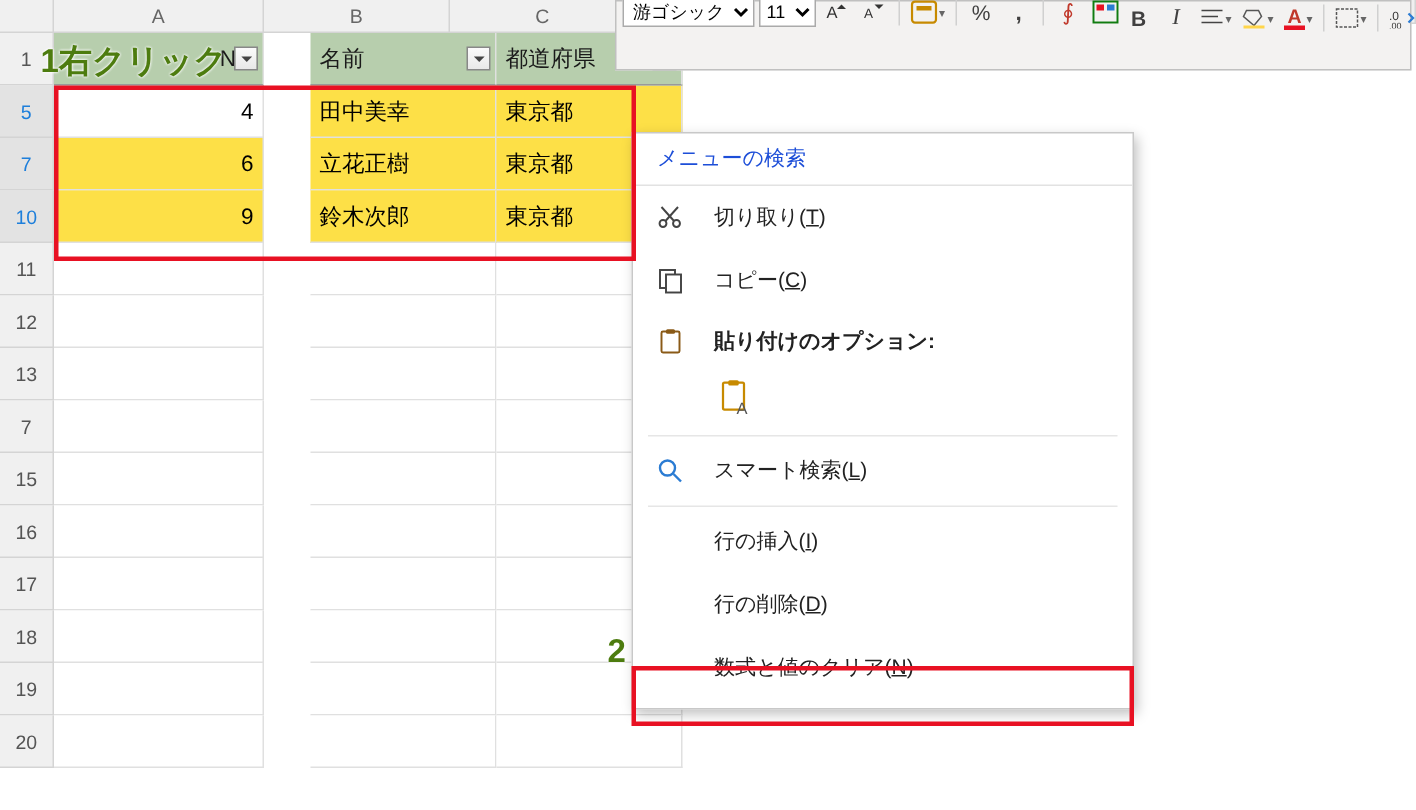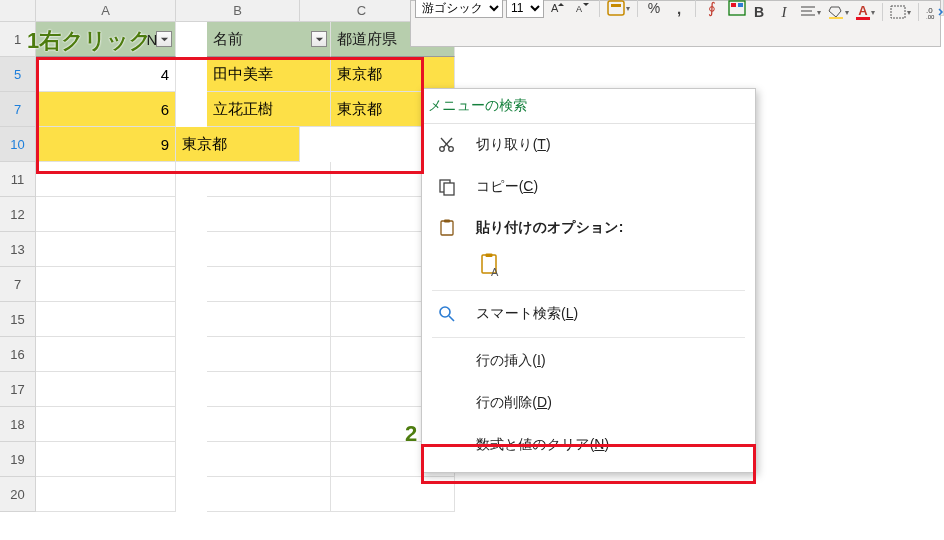--- a/index.html
+++ b/index.html
@@ -185,23 +185,23 @@
   position: absolute;
   top: 88px;
   left: 421px;
   width: 335px;
   background: #ffffff;
   border: 1px solid #c8c8c8;
   box-shadow: 2px 3px 8px rgba(0,0,0,.25);
   padding-bottom: 6px;
 }
 .ctx-search {
-  padding: 8px 6px;
+  padding: 8px 16px;
   border-bottom: 1px solid #e2e2e2;
-  color: #15803d;
+  color: #1d4ed8;
   font-size: 14px;
 }
 .ctx-item {
   display: flex;
   align-items: center;
   height: 42px;
   padding: 0 10px 0 16px;
   font-size: 14px;
   color: #222;
 }
@@ -288,20 +288,21 @@
     </div>
     <div class="row selected-row">
       <div class="rowhead filtered">7</div>
       <div class="cell a">6</div>
       <div class="cell b">立花正樹</div>
       <div class="cell c">東京都</div>
     </div>
     <div class="row selected-row">
       <div class="rowhead filtered">10</div>
       <div class="cell a">9</div>
+      <div class="cell b">鈴木次郎</div>
       <div class="cell c">東京都</div>
     </div>
 
     <div class="row">
       <div class="rowhead">11</div>
       <div class="cell a"></div>
       <div class="cell b"></div>
       <div class="cell c"></div>
     </div>
     <div class="row">

